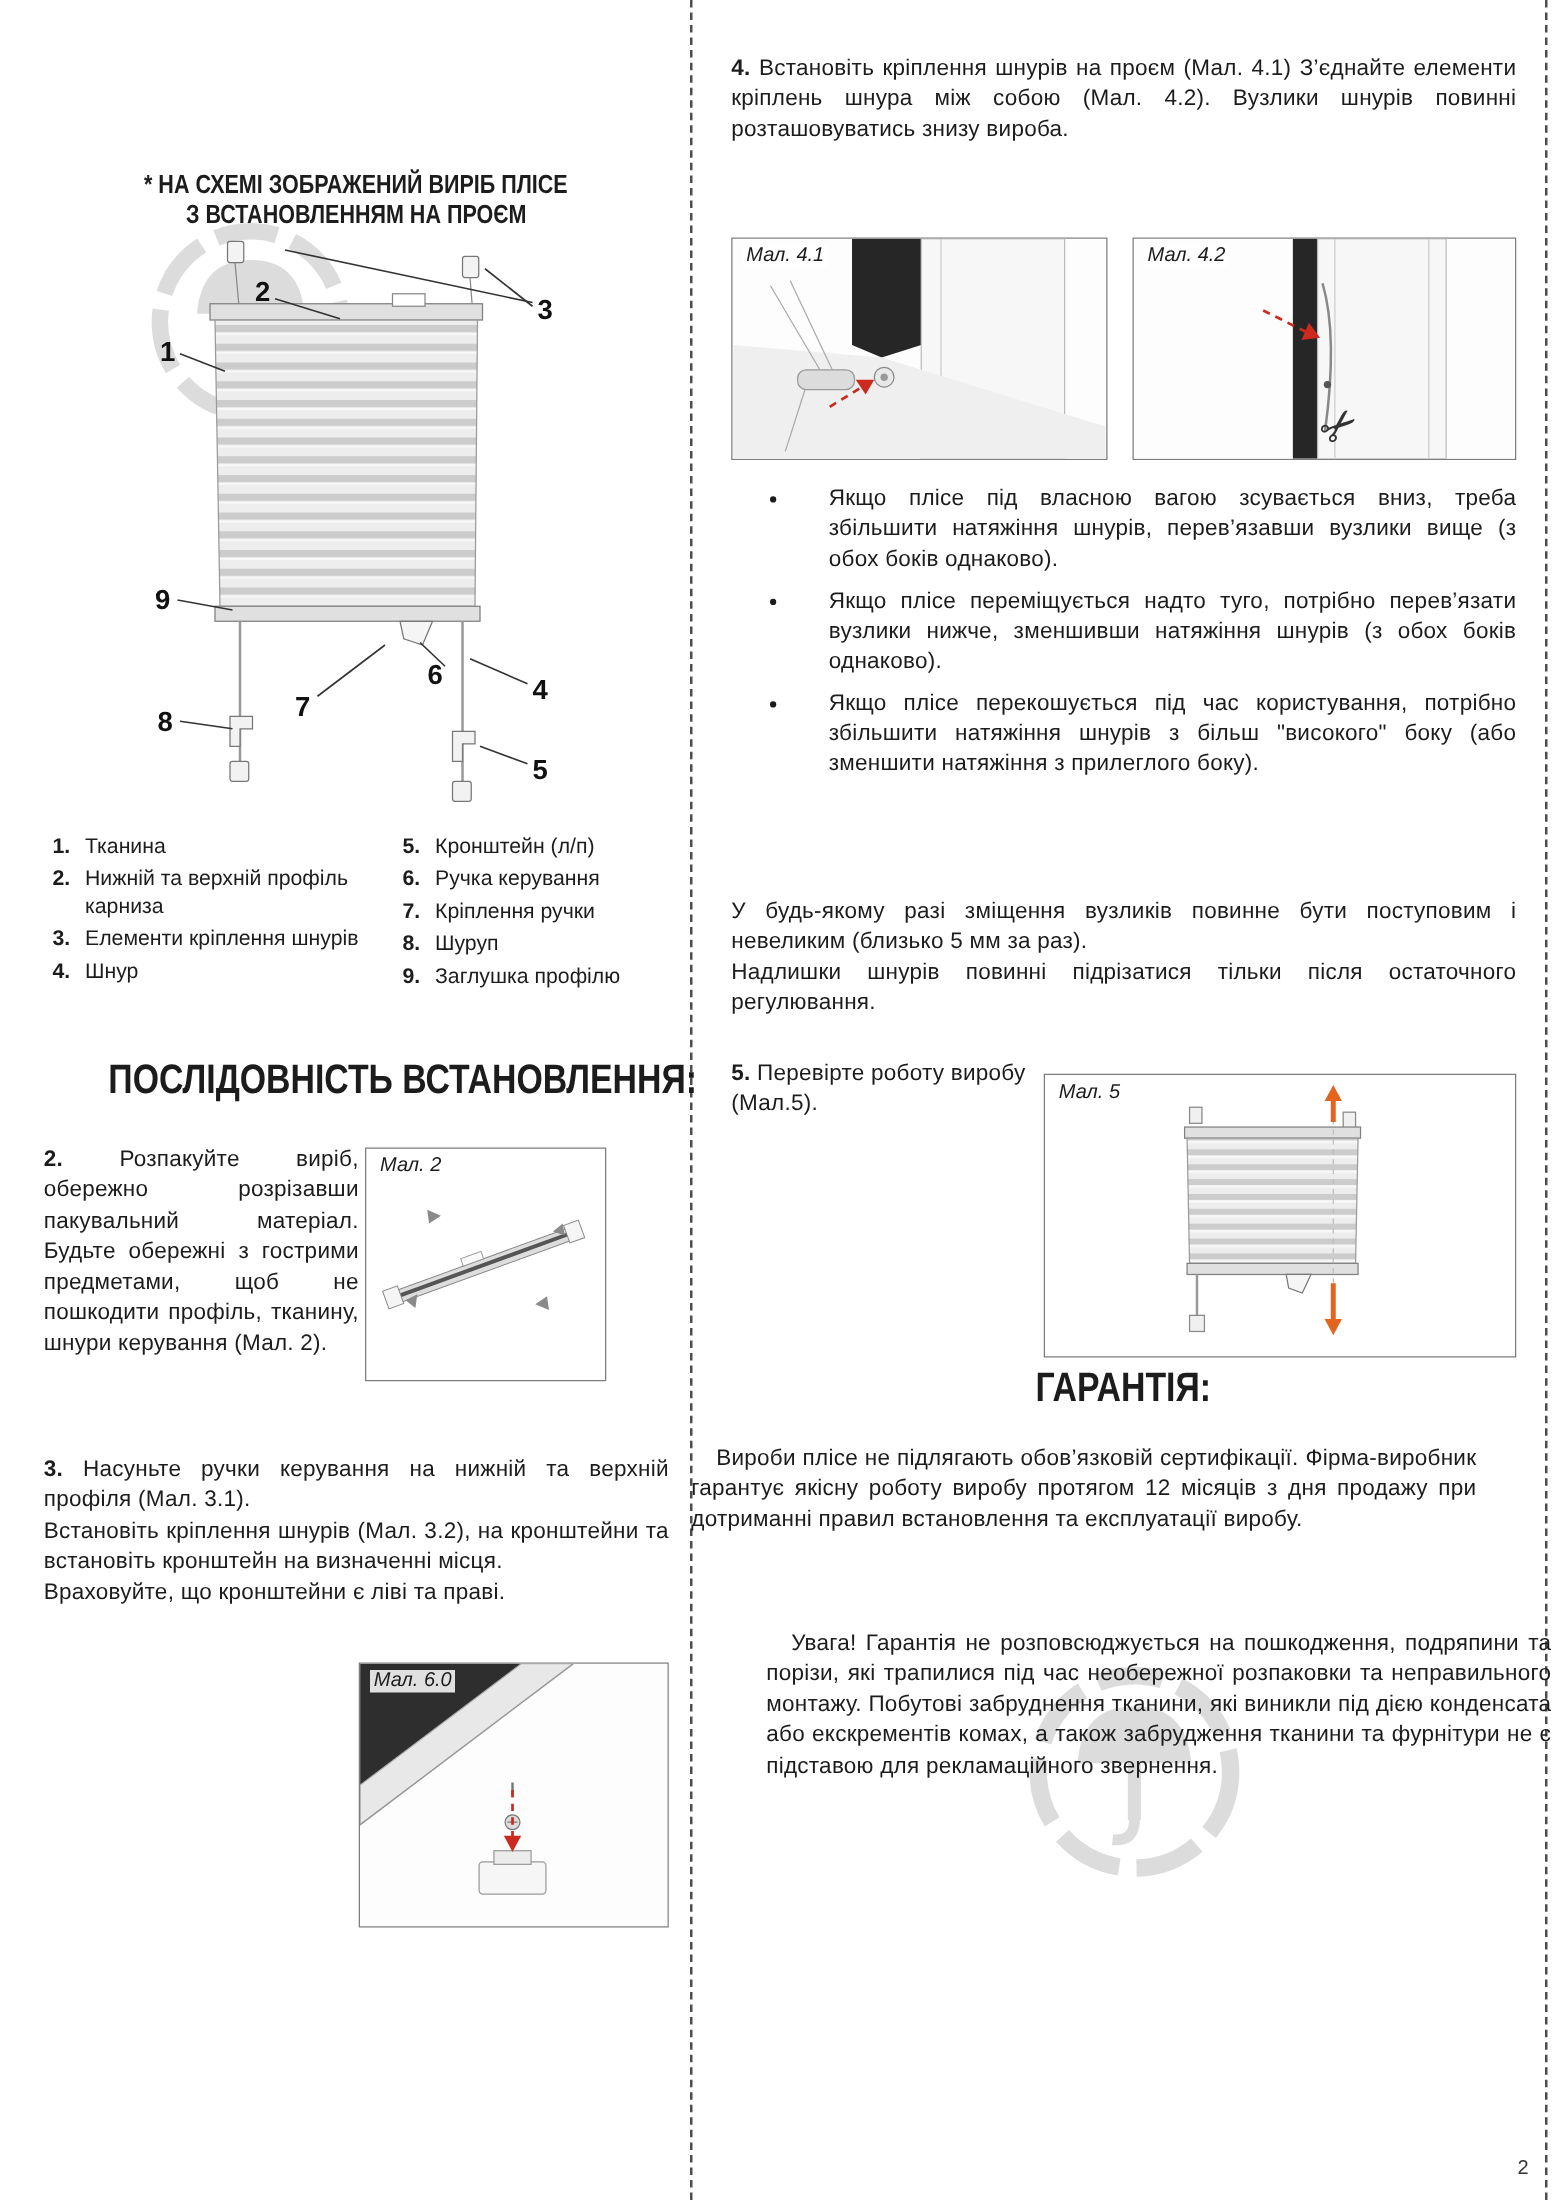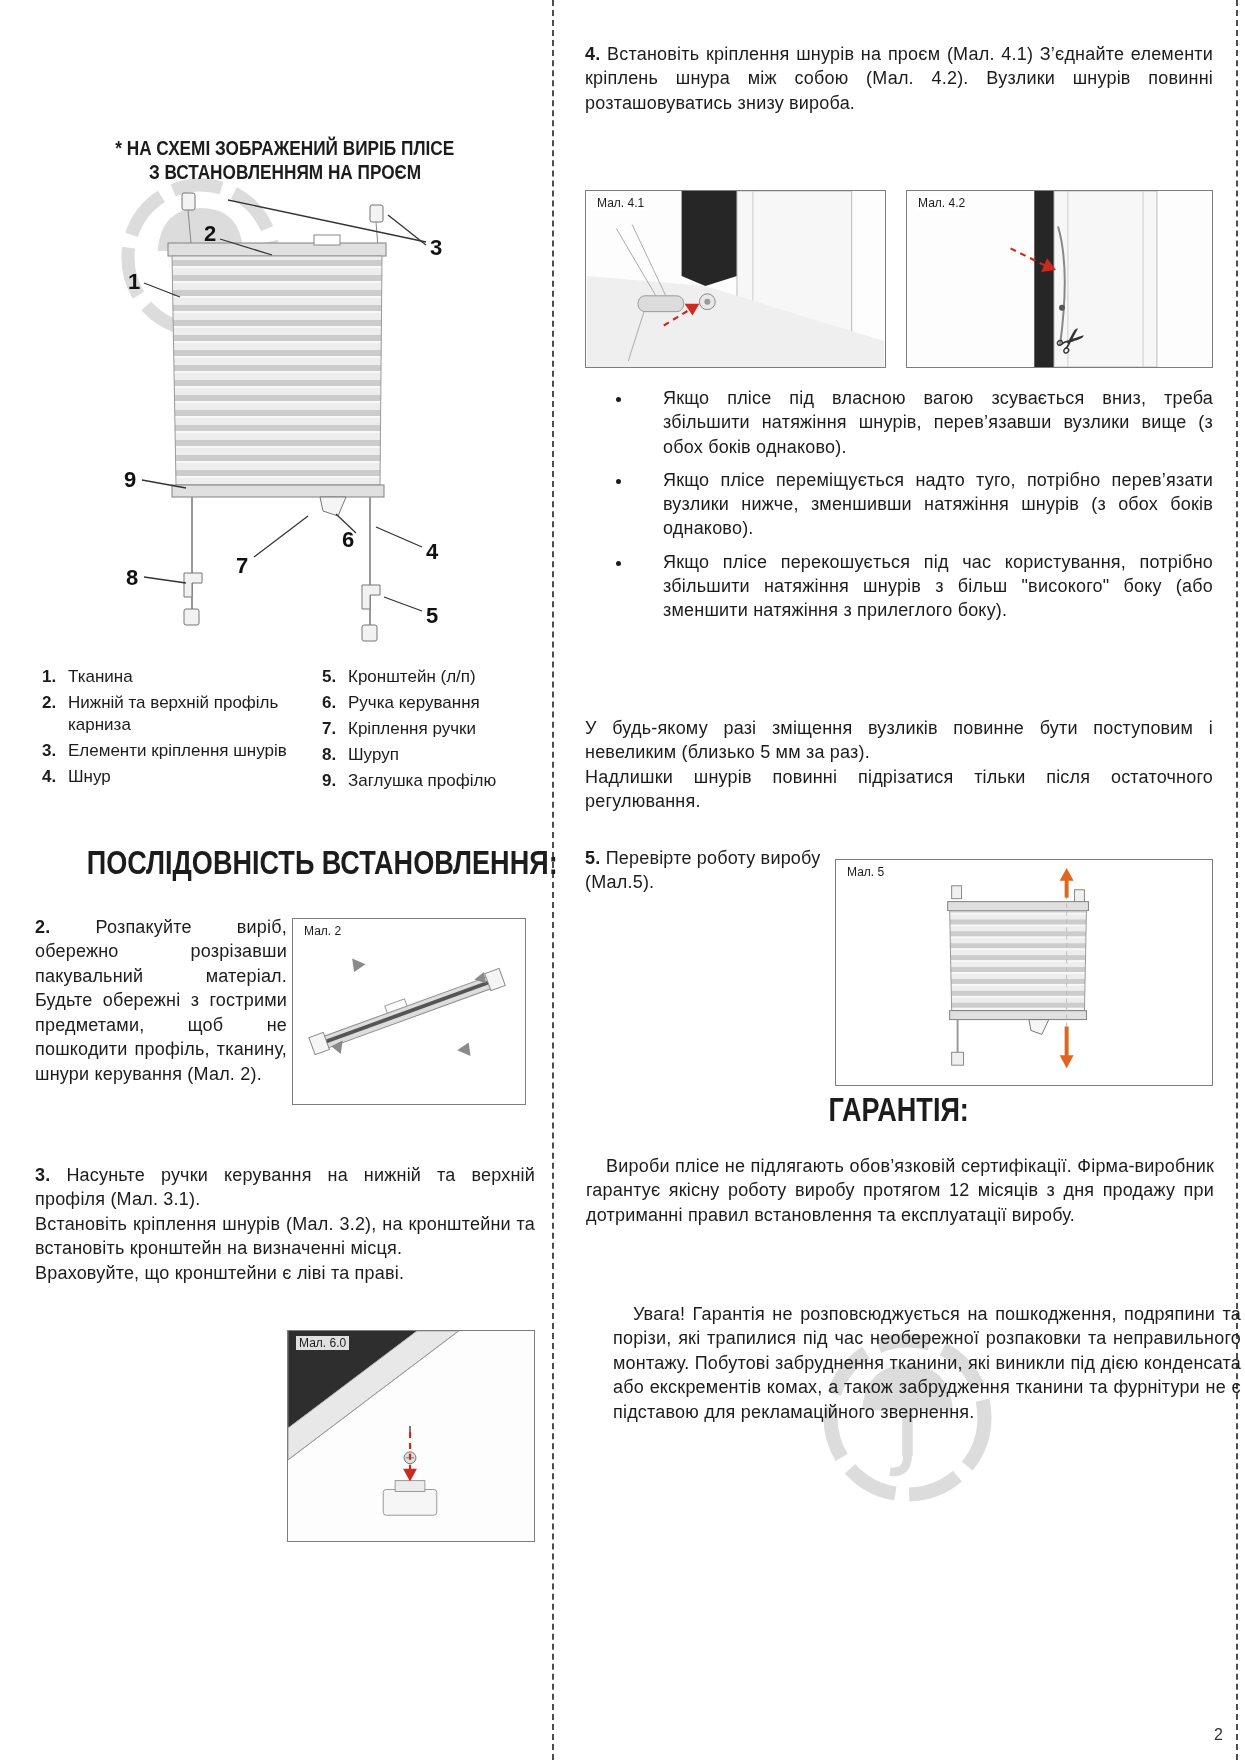--- a/index.html
+++ b/index.html
@@ -29,21 +29,21 @@
 
   
   .legend { display:flex; gap:18px; font-size:17px; line-height:1.3; }
   .legend-col { display:flex; flex-direction:column; gap:4px; }
   .legend-item { display:flex; }
   .legend-item .num { width:26px; flex:none; font-weight:bold; }
   .legend-item .t { flex:1; }
 
   
   .fig { position:absolute; border:1.5px solid #7d7d7d; background:#fff; }
-  .fig-label { position:absolute; top:5px; left:8px; font-size:12px; background:rgba(255,255,255,0.85); padding:0 3px; z-index:2; }
+  .fig-label { position:absolute; top:5px; left:8px; font-size:16px; background:rgba(255,255,255,0.85); padding:0 3px; z-index:2;font-style:italic; }
   .fig svg { position:absolute; inset:0; width:100%; height:100%; }
 
   
   ul.notes { list-style:disc outside; padding-left:48px; }
   ul.notes li { padding-left:30px; margin-bottom:9px; text-align:justify; font-size:18px; line-height:1.35; letter-spacing:0.2px; }
 
   .indent { text-indent:20px; }
 
   .watermark { position:absolute; z-index:0; opacity:0.55; }
   .content-layer { position:absolute; inset:0; z-index:1; }
@@ -191,21 +191,21 @@
 
     <div class="abs headline" style="left:35px; top:845px; width:500px;">
       <span class="cond h-sec">ПОСЛІДОВНІСТЬ ВСТАНОВЛЕННЯ:</span>
     </div>
 
     <p class="abs txt" style="left:35px; top:915px; width:252px;">
       <span class="b">2.</span>
       <span>Розпакуйте виріб, обережно розрізавши пакувальний матеріал. Будьте обережні з гострими предметами, щоб не пошкодити профіль, тканину, шнури керування (Мал. 2).</span>
     </p>
 
-    <div class="fig" style="left:292px; top:918px; width:234px; height:187px;">
+    <div class="fig" style="left:292px; top:918px; width:193px; height:187px;">
       <span class="fig-label">Мал. 2</span>
       <svg viewBox="0 0 243 187">
         <g transform="rotate(-20 120 95)">
           <rect x="28" y="88" width="184" height="13" rx="3" fill="#dddddd" stroke="#888"></rect>
           <rect x="28" y="92" width="184" height="4" fill="#555"></rect>
           <rect x="14" y="84" width="16" height="19" fill="#f5f5f5" stroke="#888"></rect>
           <rect x="210" y="84" width="16" height="19" fill="#f5f5f5" stroke="#888"></rect>
           <rect x="100" y="80" width="22" height="8" fill="#fbfbfb" stroke="#999"></rect>
         </g>
         <g fill="#8a8a8a">
@@ -320,20 +320,20 @@
         <polygon points="232,8 225,21 239,21" fill="#e2641e"></polygon>
         <line x1="232" y1="168" x2="232" y2="198" stroke="#e2641e" stroke-width="4"></line>
         <polygon points="232,210 225,197 239,197" fill="#e2641e"></polygon>
       </svg>
     </div>
 
     <div class="abs headline" style="left:585px; top:1092px; width:628px;">
       <span class="cond h-sec">ГАРАНТІЯ:</span>
     </div>
 
-    <p class="abs txt indent" style="left:586px; top:1154px; width:628px;">Вироби плісе не підлягають обов’язковій сертифікації. Фірма-виробник гарантує якісну роботу виробу протягом 12 місяців з дня продажу при дотриманні правил встановлення та експлуатації виробу.</p>
+    <p class="abs txt indent" style="left:553px; top:1154px; width:628px;">Вироби плісе не підлягають обов’язковій сертифікації. Фірма-виробник гарантує якісну роботу виробу протягом 12 місяців з дня продажу при дотриманні правил встановлення та експлуатації виробу.</p>
 
     <p class="abs txt indent" style="left:613px; top:1302px; width:628px;">Увага! Гарантія не розповсюджується на пошкодження, подряпини та порізи, які трапилися під час необережної розпаковки та неправильного монтажу. Побутові забруднення тканини, які виникли під дією конденсата або екскрементів комах, а також забрудження тканини та фурнітури не є підставою для рекламаційного звернення.</p>
 
     <div class="page-number">2</div>
 
   </div>
 </div>
 
 </body></html>

